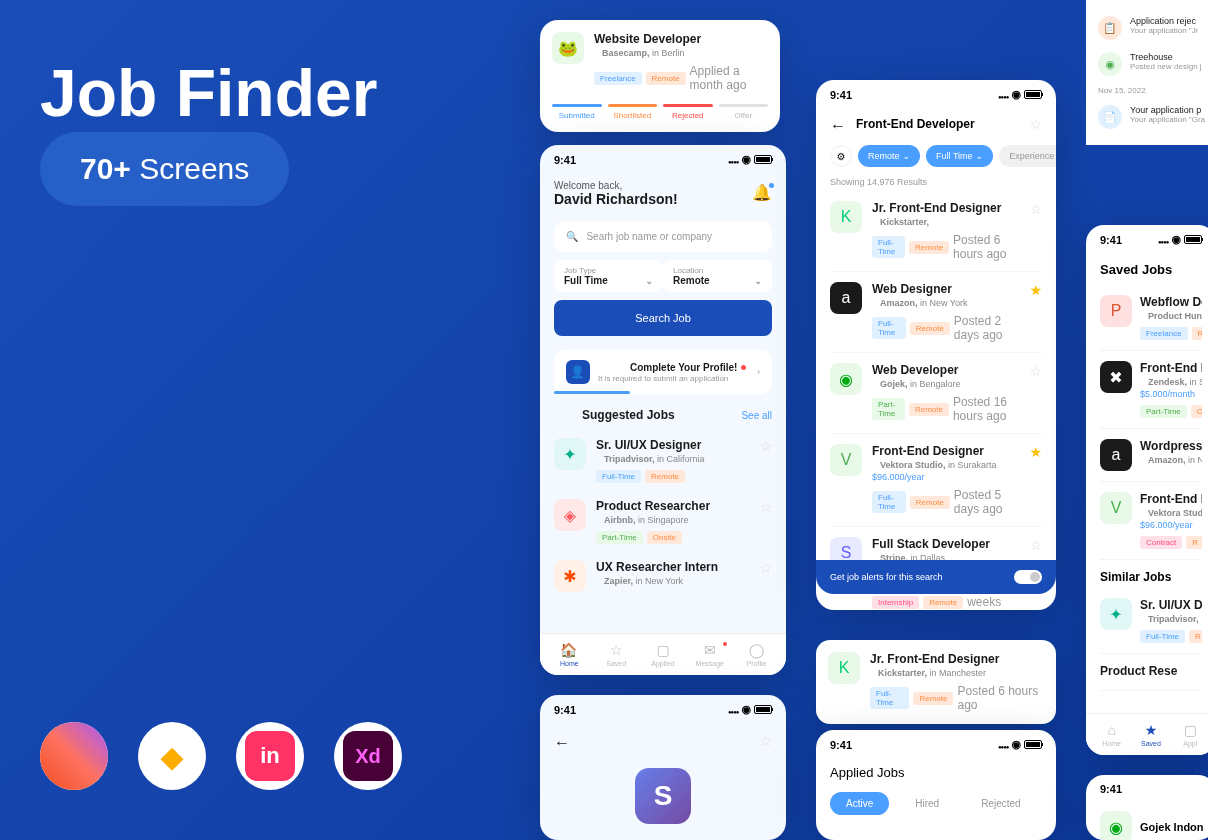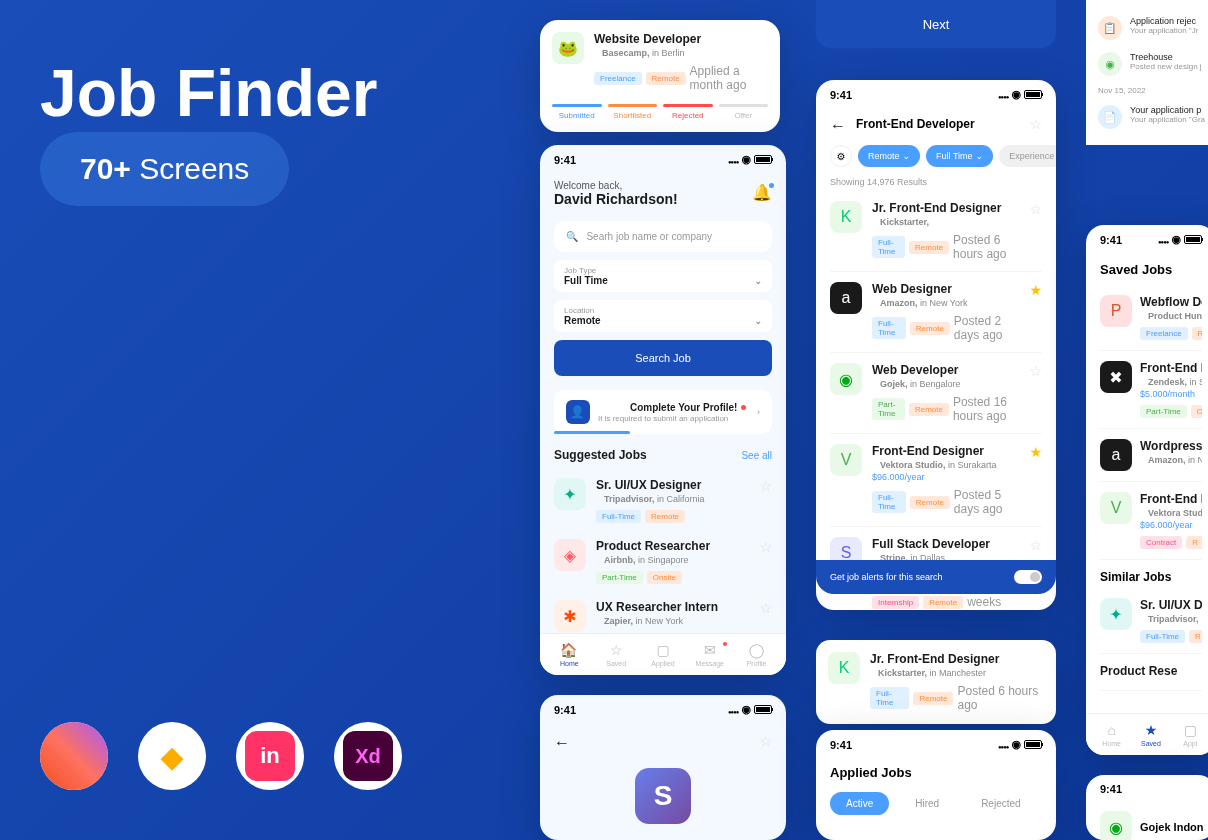--- a/index.html
+++ b/index.html
@@ -59,35 +59,35 @@
   .pl-gray { color:#bbb; }
 
   
   .phone2 { left:10px; top:145px; width:246px; height:530px; background:#f4f8ff; }
   .welcome { padding:0 14px; margin-top:6px; }
   .welcome-sm { font-size:10px; color:#555; }
   .welcome-lg { font-size:14px; font-weight:700; color:#1a1a1a; }
   .bell { position:absolute; right:14px; top:38px; color:#1a4db8; font-size:16px; }
   .bell::after { content:""; position:absolute; top:0; right:-2px; width:5px; height:5px; background:#4a9eff; border-radius:50%; }
   .search-box { margin:14px 14px 8px; background:#fff; border-radius:10px; padding:10px 12px; display:flex; align-items:center; gap:8px; color:#999; font-size:10px; }
-  .filter-row { display:flex; gap:8px; padding:0 14px; margin-bottom:8px;flex-direction:column; }
+  .filter-row { display:flex; padding:0 14px; margin-bottom:8px; }
   .filter { flex:1; background:#fff; border-radius:8px; padding:6px 10px; }
   .filter-label { font-size:8px; color:#999; }
   .filter-value { font-size:10px; font-weight:600; color:#1a1a1a; display:flex; justify-content:space-between; align-items:center; }
   .chev { font-size:9px; color:#999; }
   .search-btn { margin:0 14px; background:#1a4db8; color:#fff; text-align:center; padding:12px; border-radius:8px; font-size:11px; font-weight:500; }
   .profile-card { margin:14px 14px; background:#fff; border-radius:10px; padding:10px 12px; display:flex; align-items:center; gap:8px; position:relative; }
   .profile-icon { width:24px; height:24px; background:#1a4db8; border-radius:6px; display:flex; align-items:center; justify-content:center; color:#fff; font-size:12px; }
   .profile-text { flex:1; }
   .profile-title { font-size:10px; font-weight:700; color:#1a1a1a; display:flex; align-items:center; gap:4px;margin-left:32px; }
   .red-dot { width:5px; height:5px; background:#ff4d4d; border-radius:50%; }
   .profile-sub { font-size:8px; color:#999; margin-top:1px; }
   .profile-bar { position:absolute; bottom:0; left:0; height:3px; width:35%; background:#4a9eff; border-radius:2px; }
   .section-head { display:flex; justify-content:space-between; align-items:center; padding:0 14px; margin-top:8px; }
-  .section-title { font-size:12px; font-weight:700; color:#1a1a1a; }
+  .section-title { font-size:12px; font-weight:700; color:#1a1a1a;margin-left:28px; }
   .see-all { font-size:10px; color:#4a9eff; }
   .job-list { padding:8px 14px; }
   .job-item { display:flex; gap:10px; padding:8px 0; align-items:flex-start; }
   .star-icon { margin-left:auto; color:#ddd; font-size:14px; }
   .star-gold { color:#ffc107; }
   .bottom-nav { position:absolute; bottom:0; left:0; right:0; background:#fff; display:flex; justify-content:space-around; padding:8px 6px; border-top:1px solid #eee; }
   .nav-item { text-align:center; flex:1; }
   .nav-icon { font-size:14px; color:#bbb; }
   .nav-label { font-size:7px; color:#bbb; margin-top:2px; }
   .nav-active .nav-icon,.nav-active .nav-label { color:#1a4db8; }
@@ -118,21 +118,21 @@
   .salary { font-size:9px; color:#4a9eff; margin-top:2px; }
   .alert-bar { position:absolute; bottom:16px; left:0; right:0; background:#1a4db8; color:#fff; padding:10px 14px; display:flex; justify-content:space-between; align-items:center; font-size:9px; border-radius:0 0 18px 18px; }
   .toggle { width:28px; height:14px; background:#fff; border-radius:8px; position:relative; }
   .toggle::after { content:""; position:absolute; right:2px; top:2px; width:10px; height:10px; background:#ccc; border-radius:50%; }
 
   
   .card5 { position:absolute; left:286px; top:640px; width:240px; background:#fff; border-radius:14px; padding:12px; box-shadow:0 10px 40px rgba(0,0,0,0.2); }
 
   
   .phone6 { left:286px; top:730px; width:240px; height:110px; background:#fff; }
-  .applied-title { font-size:13px; font-weight:700; padding:6px 14px; }
+  .applied-title { font-size:13px; font-weight:400; padding:6px 14px; }
   .applied-tabs { display:flex; gap:10px; padding:6px 14px; align-items:center; }
   .tab-pill { padding:6px 16px; border-radius:16px; font-size:10px; }
   .tab-active { background:#4a9eff; color:#fff; }
   .tab-inactive { color:#999; }
 
   
   .notif-card { position:absolute; left:556px; top:0; width:130px; background:#fff; padding:10px 12px; font-size:9px; }
   .notif-item { display:flex; gap:8px; padding:6px 0; align-items:flex-start; }
   .notif-icon { width:24px; height:24px; border-radius:50%; display:flex; align-items:center; justify-content:center; font-size:11px; flex-shrink:0; }
   .ni-orange { background:#ffe8d9; color:#ff8c42; }
@@ -345,21 +345,20 @@
           <span class="batt"></span>
         </div>
       </div>
     <div class="back-row">
       <span class="back-arrow">←</span>
       <span class="star-icon">☆</span>
     </div>
     <div class="big-s">S</div>
   </div>
 
-  <div class="next-card">Next</div>
 
   <div class="phone phone4">
     <div class="status-bar">
         <span>9:41</span>
         <div class="status-icons">
           <span class="signal"></span>
           <span class="wifi"></span>
           <span class="batt"></span>
         </div>
       </div>

